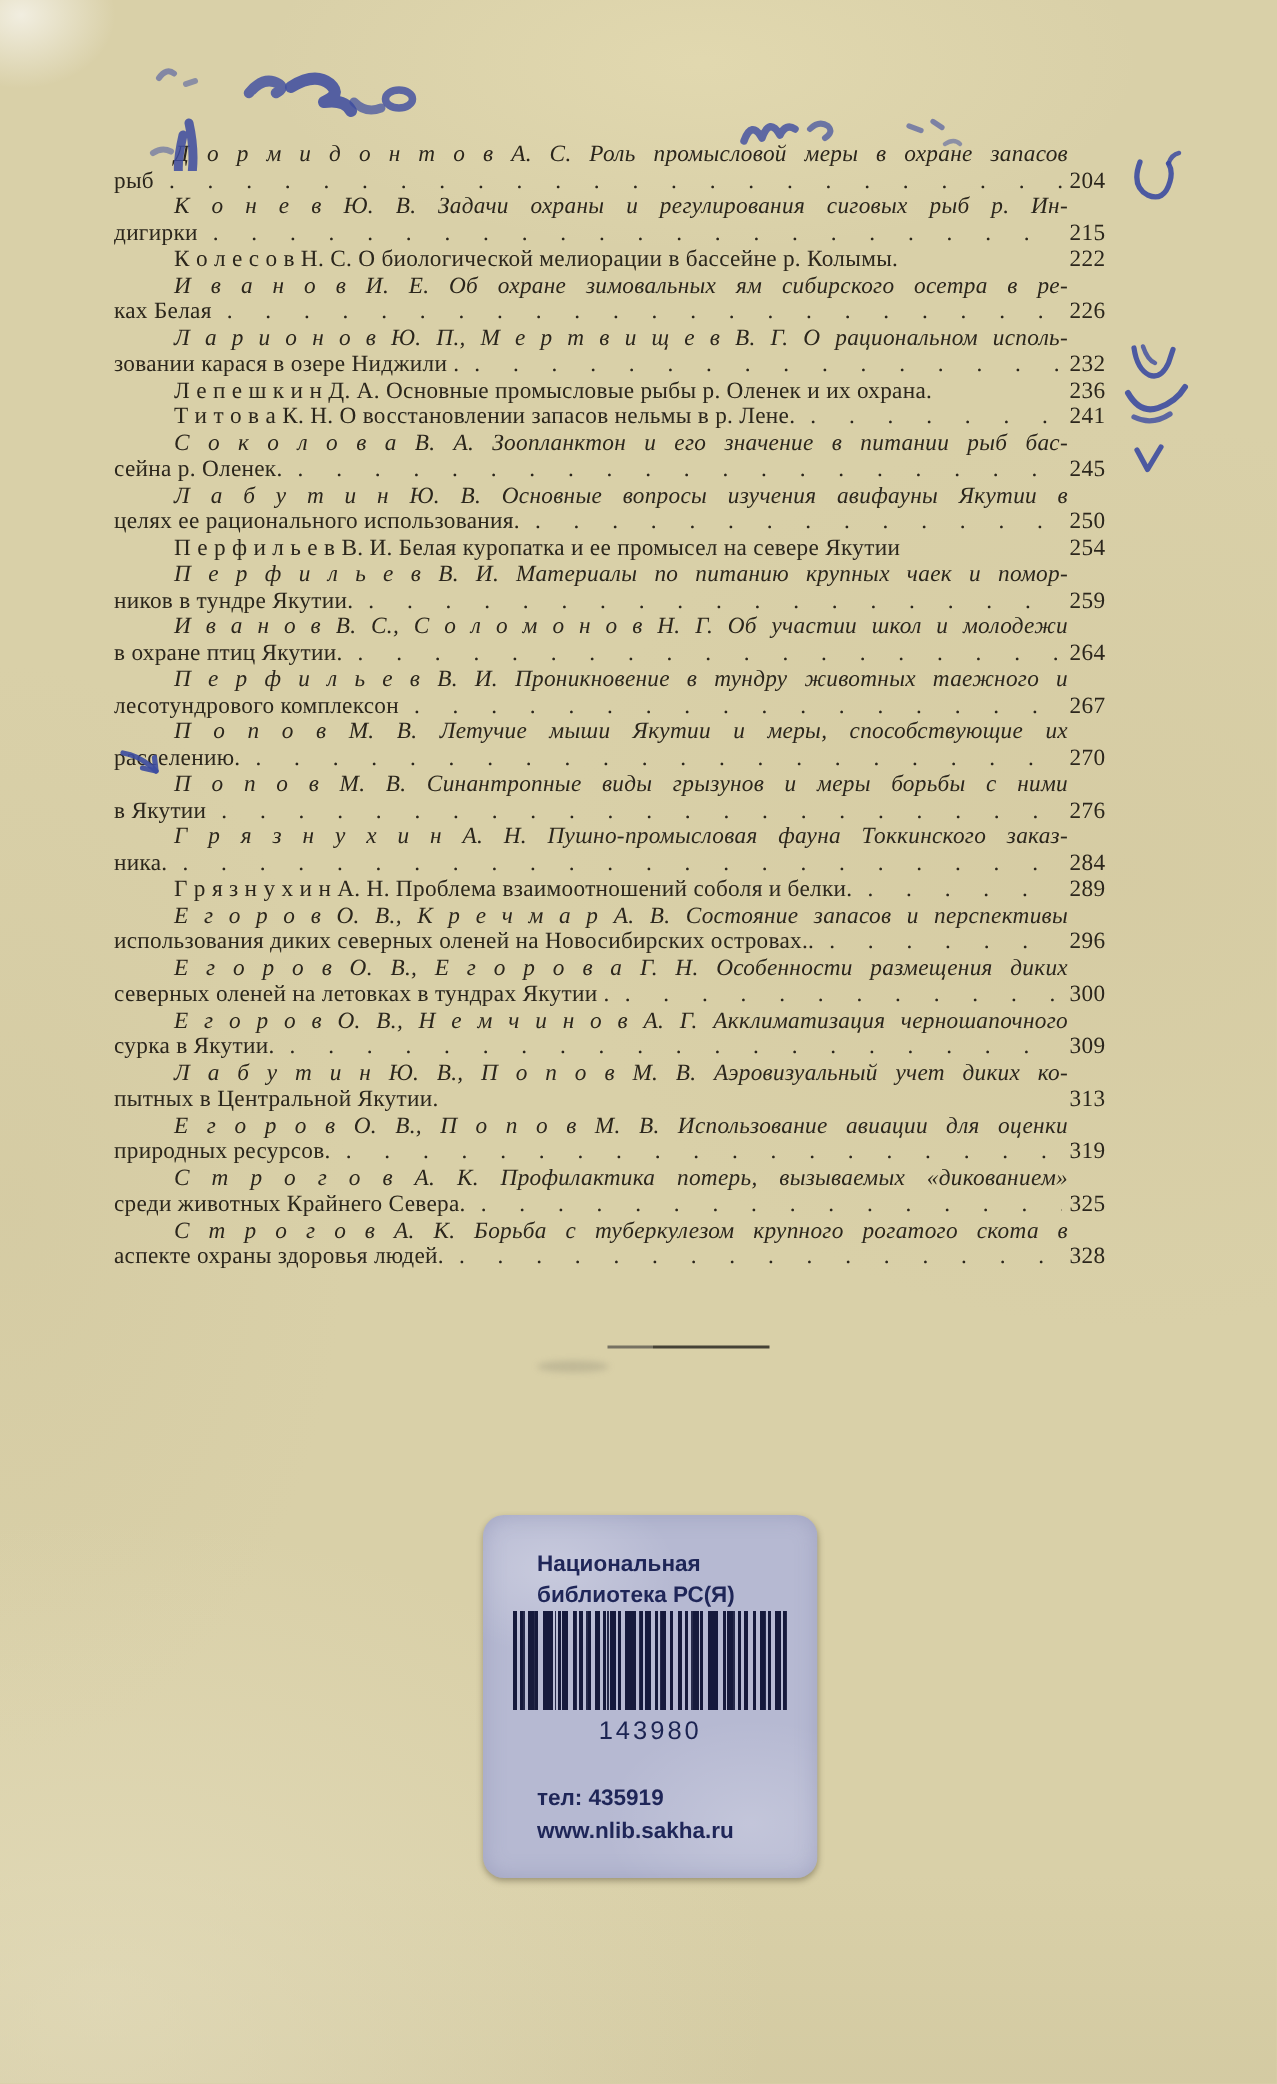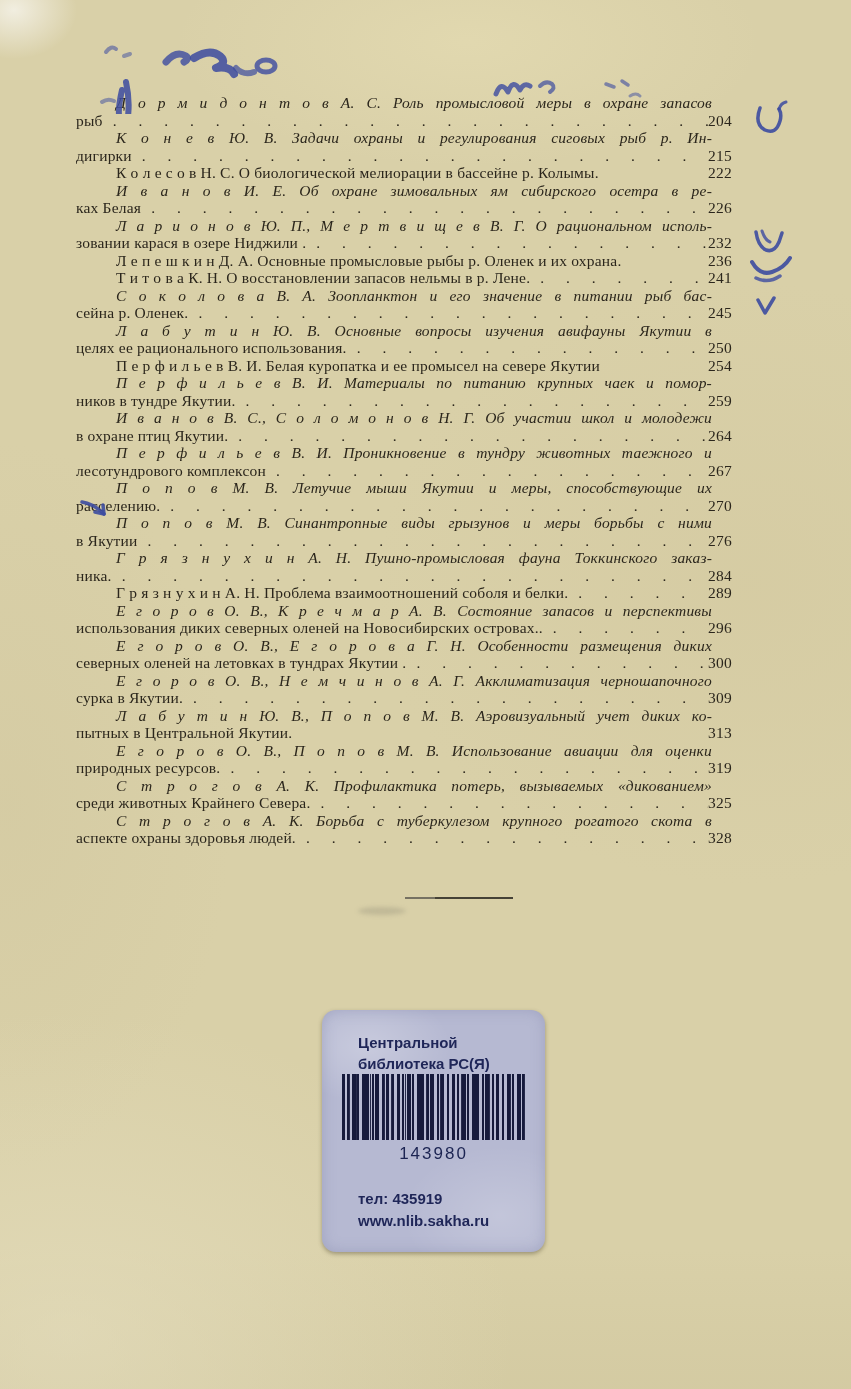--- a/index.html
+++ b/index.html
@@ -24,21 +24,21 @@
   }
   .entry{margin:0;}
   .line{display:flex;align-items:baseline;height:17.5px;overflow:hidden;}
   .line .txt{min-width:0;}
   .line:not(.final){padding-right:30px;font-style:italic;}
   .line:not(.final) .txt{flex:1 1 auto;text-align:justify;text-align-last:justify;white-space:nowrap;}
   .line.first .txt{text-indent:40px;}
   .line.final .txt{flex:0 1 auto;white-space:nowrap;}
   .fill{flex:1 1 0;min-width:0;overflow:hidden;white-space:nowrap;padding-left:10px;padding-right:6px;}
   .fill.dots{letter-spacing:9px;color:#2b261c;}
-  .pg{flex:0 0 auto;min-width:34px;text-align:left;}
+  .pg{flex:0 0 auto;min-width:34px;text-align:center;}
   
   .sep{
     position:absolute;left:405px;top:897px;width:108px;height:2px;
     background:linear-gradient(90deg,#6b675a 0 28%, #35322a 28% 100%);
     opacity:.9;
   }
   .smudge{
     position:absolute;left:358px;top:907px;width:48px;height:8px;
     background:rgba(130,124,108,.28);filter:blur(2px);border-radius:50%;
   }
@@ -337,21 +337,21 @@
   <svg class="ink" style="left:754px;top:296px;width:24px;height:22px" viewBox="0 0 24 22">
     <path d="M4 4 l7 13 l9 -15" stroke-width="3.5" opacity=".9"></path>
   </svg>
   <svg class="ink" style="left:80px;top:498px;width:36px;height:24px" viewBox="0 0 36 24">
     <path d="M2 4 q12 2 22 12" stroke-width="3.5" opacity=".9"></path>
     <path d="M24 16 l-9 -2 m9 2 l-1 -9" stroke-width="3.5" opacity=".9"></path>
   </svg>
 
   <div class="sticker">
     <div class="libname">
-      <div>Центральной</div>
+      <div>Национальная</div>
       <div>библиотека РС(Я)</div>
     </div>
     <div class="barcode"></div>
     <div class="bcnum">143980</div>
     <div class="phone">тел: 435919</div>
     <div class="site">www.nlib.sakha.ru</div>
   </div>
 
 </div>
 

